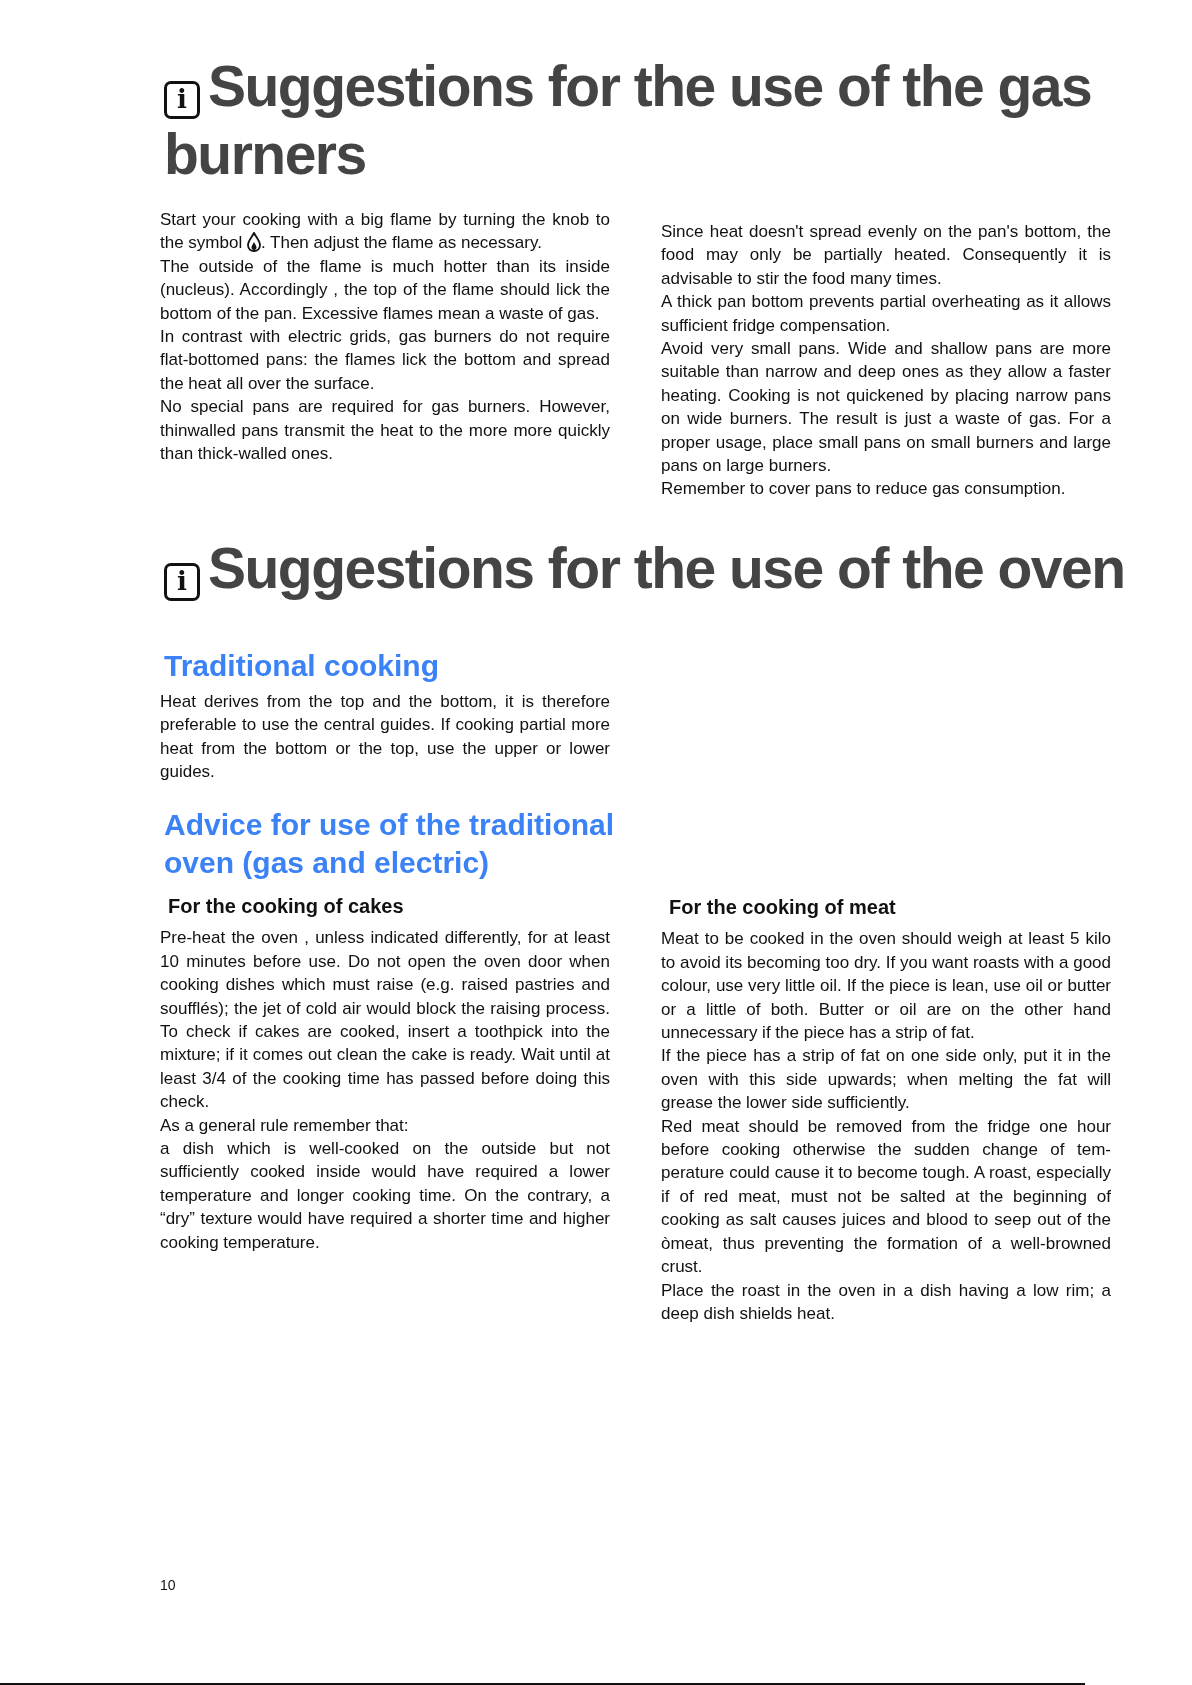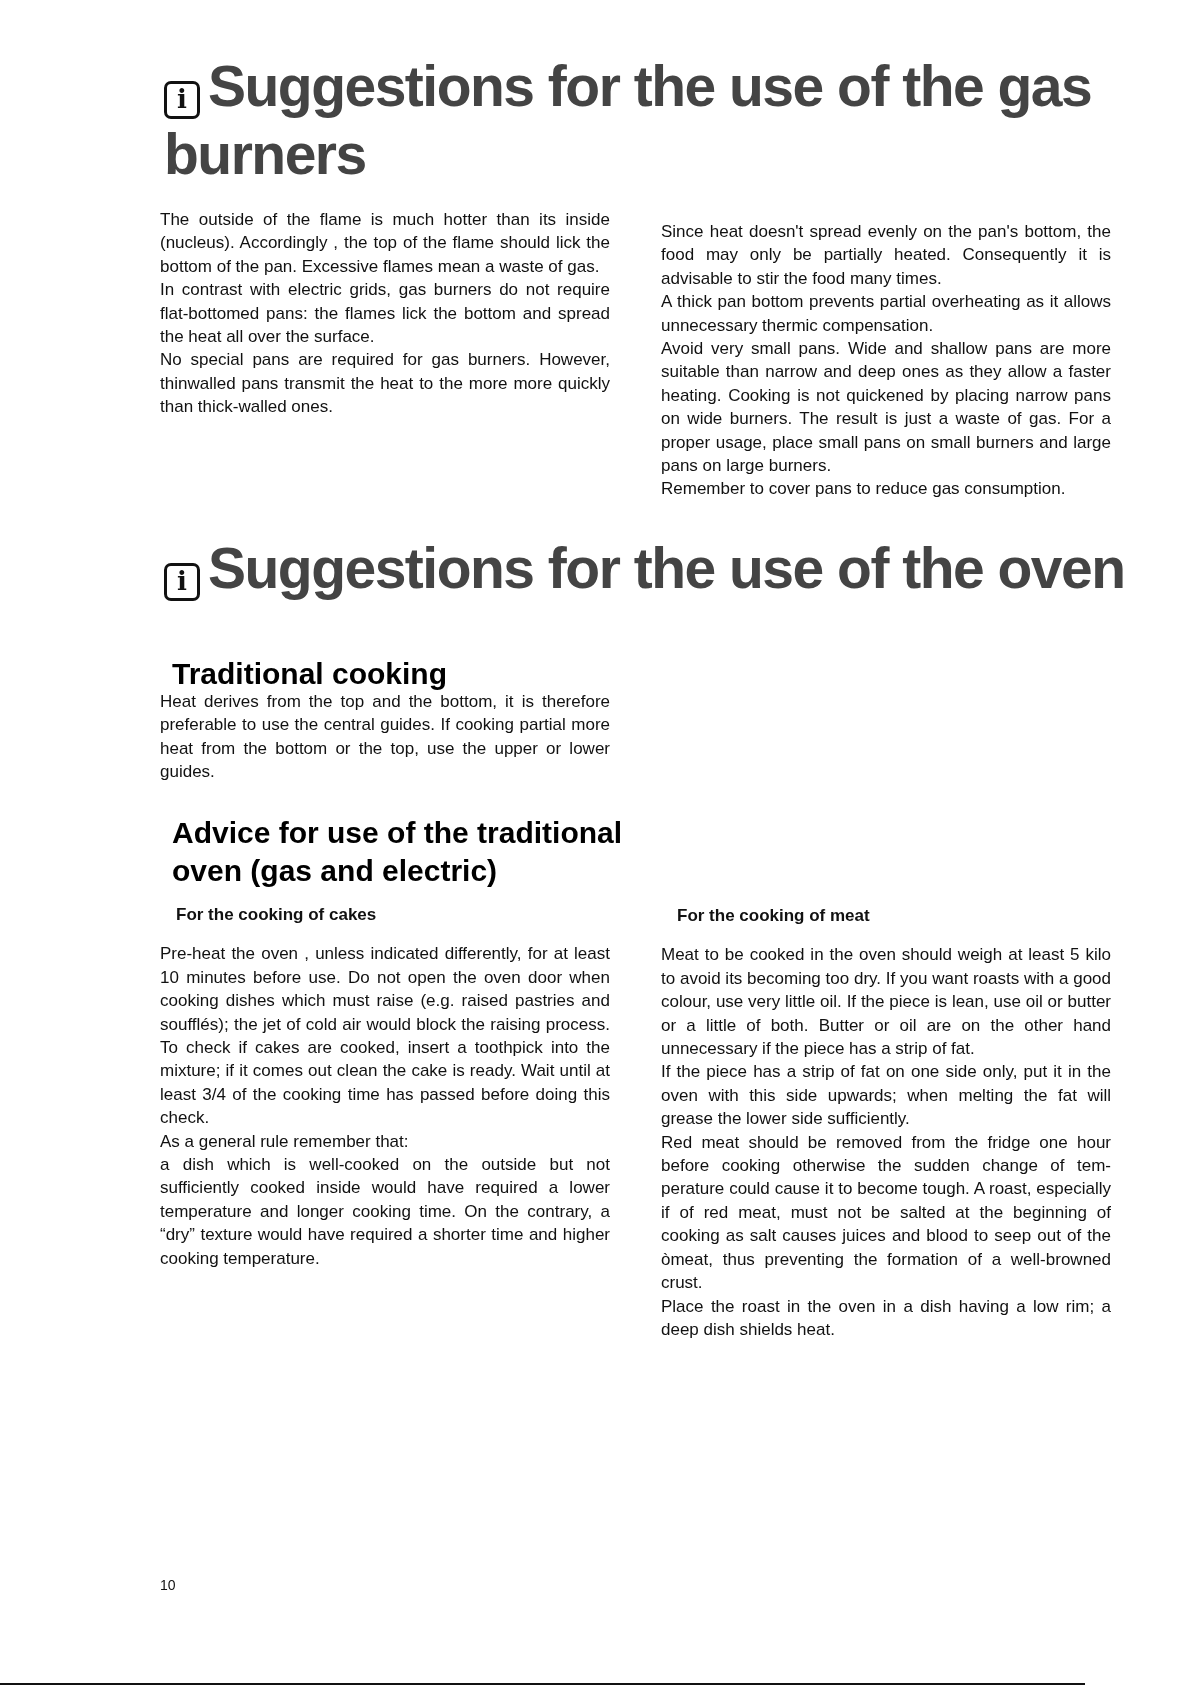--- a/index.html
+++ b/index.html
@@ -8,42 +8,49 @@
     .h1 { position: absolute; left: 160px; font-weight: bold; color: #444444;
           font-size: 57px; line-height: 68px; letter-spacing: -1.5px; margin: 4px; }
     .h1 .info-icon { display: inline-block; width: 36px; height: 38px; border: 3px solid #111;
           border-radius: 7px; box-sizing: border-box; position: relative; top: 2px; margin-right: 8px;
           font-family: "DejaVu Serif", serif; font-size: 26px; line-height: 30px; text-align: center;
           color: #111; letter-spacing: 0; font-weight: bold; }
     .col { position: absolute; width: 450px; font-size: 17px; line-height: 23.4px; }
     .col p { margin: 0; text-align: justify; }
     .left { left: 160px; }
     .right { left: 661px; }
-    .h2 { position: absolute; left: 160px; font-weight: bold; font-size: 30px; line-height: 38px; margin: 12px; color: #000000; }
-    .h3 { font-weight: bold; font-size: 17px; line-height: 23.4px; margin: 16px; }
+    .h2 { position: absolute; left: 160px; font-weight: bold; font-size: 30px; line-height: 38px; margin: 4px; color: #3b82f6; }
+    .h3 { font-weight: bold; font-size: 20px; line-height: 23.4px; margin: 8px; }
     .flame { display: inline-block; width: 14px; height: 20px; vertical-align: -4px; }
     .page-num { position: absolute; left: 160px; top: 1577px; font-size: 14px; }
     .footer-rule { position: absolute; left: 0; top: 1683px; width: 1085px; height: 2px; background: #111; }
   </style>
 </head>
 <body>
 
 <h1 class="h1" style="top:48px; width:960px;">
   <span class="info-icon">i</span><span>Suggestions for the use of the gas burners</span>
 </h1>
 
 <div class="col left" style="top:208px;">
+  <p>
+    <span>Start your cooking with a big flame by turning the knob to the symbol</span>
+    <svg class="flame" viewBox="0 0 14 20">
+      <path d="M7 1 C9 5 13 9 13 13 C13 17 10 19 7 19 C4 19 1 17 1 13 C1 9 5 5 7 1 Z" fill="none" stroke="#111" stroke-width="1.8"></path>
+      <path d="M7 10 C8 12 9.5 14 9.5 15.5 C9.5 17 8.3 18 7 18 C5.7 18 4.5 17 4.5 15.5 C4.5 14 6 12 7 10 Z" fill="#111"></path>
+    </svg><span>. Then adjust the flame as necessary.</span>
+  </p>
   <p>The outside of the flame is much hotter than its inside (nucleus). Accordingly , the top of the flame should lick the bottom of the pan. Excessive flames mean a waste of gas.</p>
   <p>In contrast with electric grids, gas burners do not require flat-bottomed pans: the flames lick the bottom and spread the heat all over the surface.</p>
   <p>No special pans are required for gas burners. However, thinwalled pans transmit the heat to the more more quickly than thick-walled ones.</p>
 </div>
 
 <div class="col right" style="top:220px;">
   <p>Since heat doesn't spread evenly on the pan's bottom, the food may only be partially heated. Consequently it is advisable to stir the food many times.</p>
-  <p>A thick pan bottom prevents partial overheating as it allows unnecessary thermic compensation.</p>
+  <p>A thick pan bottom prevents partial overheating as it allows sufficient fridge compensation.</p>
   <p>Avoid very small pans. Wide and shallow pans are more suitable than narrow and deep ones as they allow a faster heating. Cooking is not quickened by placing narrow pans on wide burners. The result is just a waste of gas. For a proper usage, place small pans on small burners and large pans on large burners.</p>
   <p>Remember to cover pans to reduce gas consumption.</p>
 </div>
 
 <h1 class="h1" style="top:530px; width:980px;">
   <span class="info-icon">i</span><span>Suggestions for the use of the oven</span>
 </h1>
 
 <h2 class="h2" style="top:643px;">Traditional cooking</h2>
 <div class="col left" style="top:690px;">

